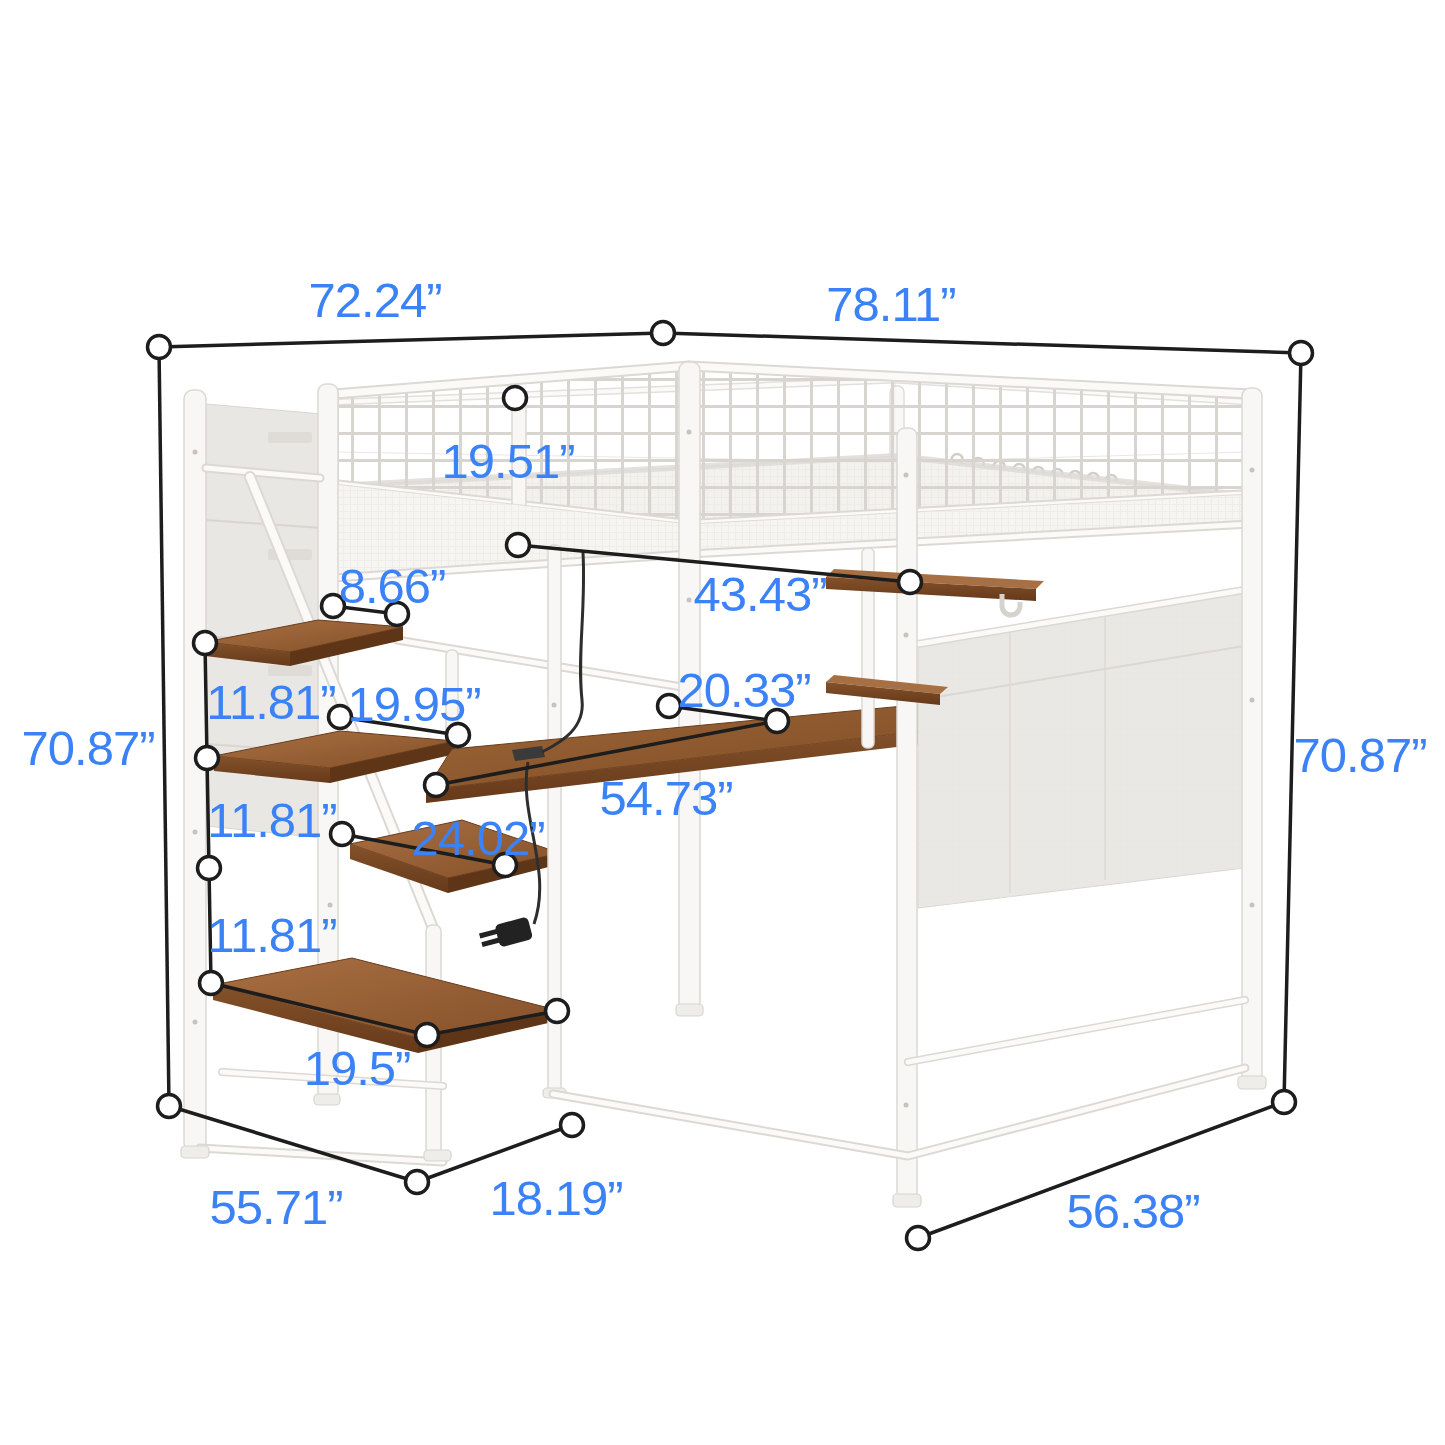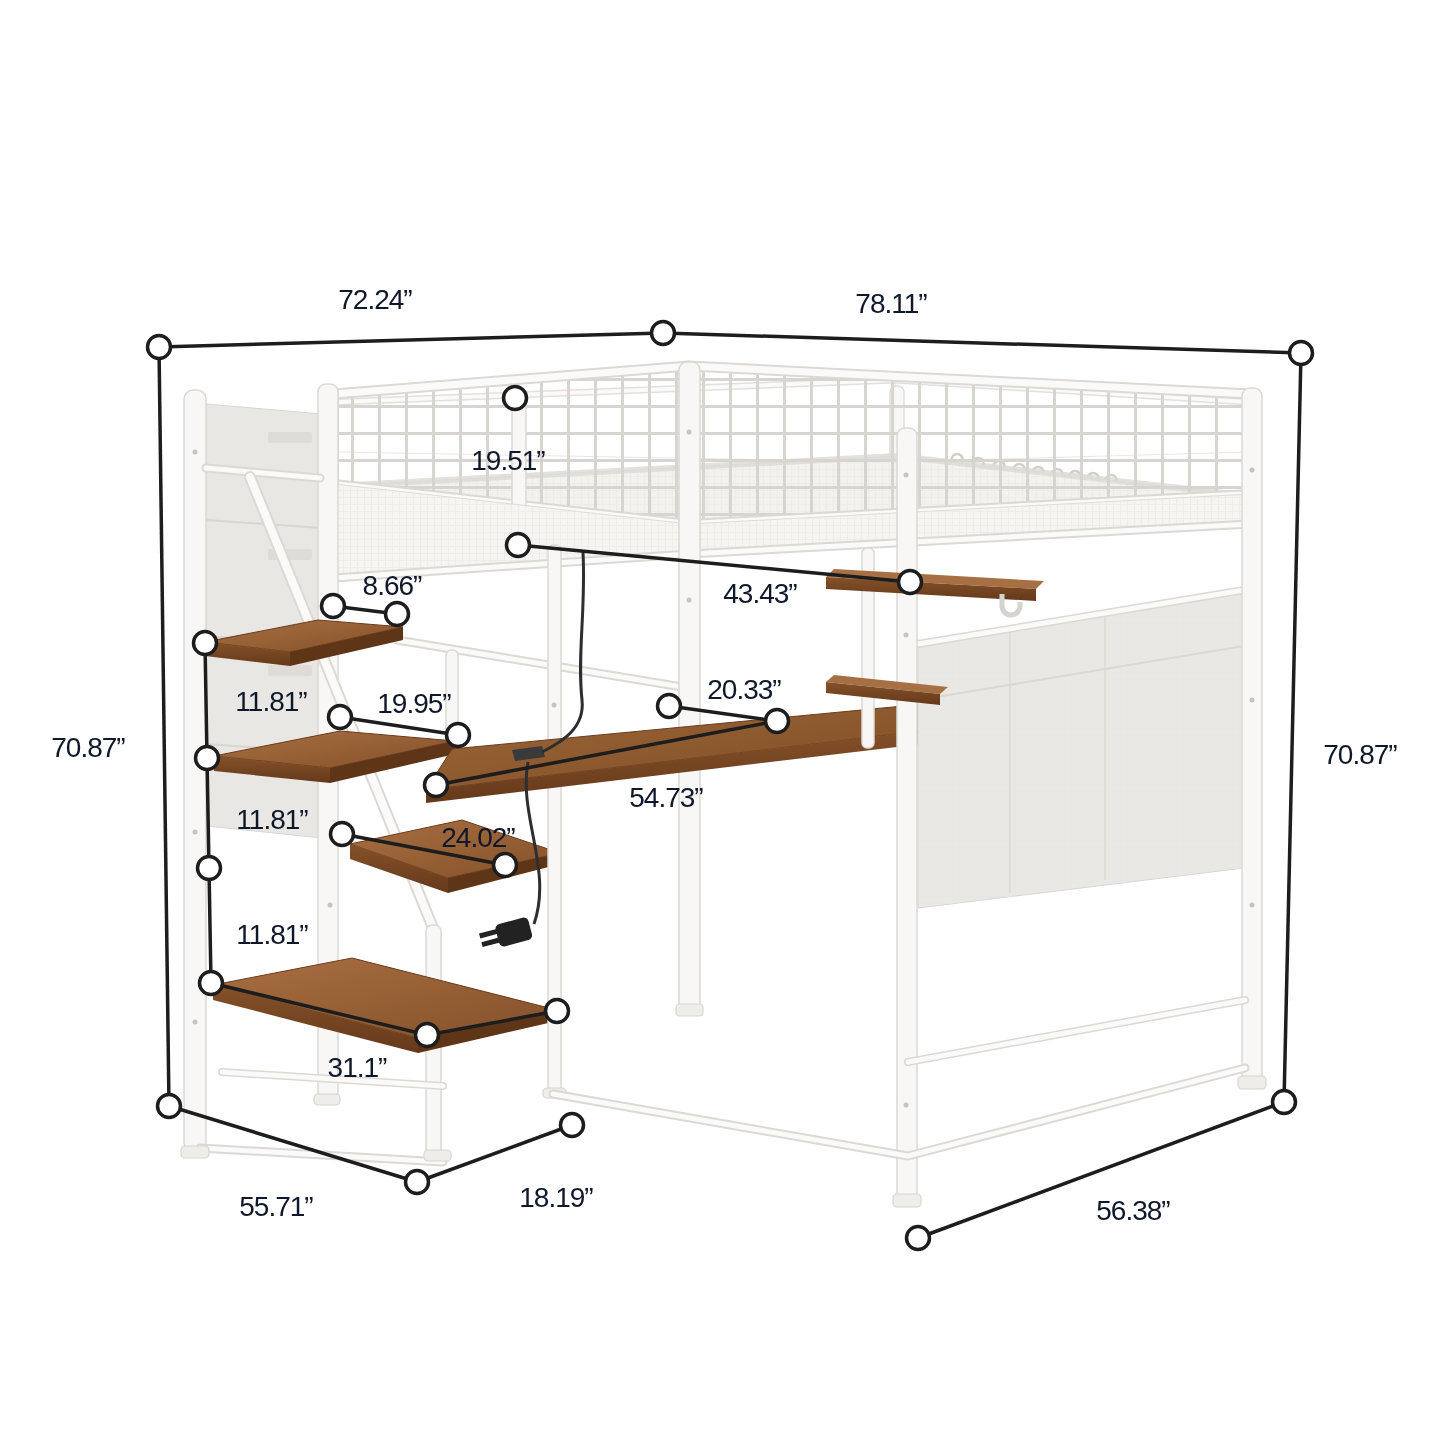--- a/index.html
+++ b/index.html
@@ -1,20 +1,20 @@
 <!DOCTYPE html>
 <html><head>
 <meta charset="utf-8">
 <style>
   html,body{margin:0;padding:0;background:#ffffff;}
   .stage{position:relative;width:1445px;height:1445px;background:#ffffff;overflow:hidden;
          font-family:"Liberation Sans",sans-serif;}
   .scene{position:absolute;left:0;top:0;}
   .dim-label{position:absolute;transform:translate(-50%,-50%);
-             font-size:28px;line-height:1;color:#0f172a;letter-spacing:-1px;white-space:nowrap;}
+             font-size:49px;line-height:1;color:#3b82f6;letter-spacing:-1px;white-space:nowrap;}
   
   .tube-o{stroke:#dcd9d4;fill:none;stroke-linecap:round;}
   .tube-i{stroke:#fbfaf8;fill:none;stroke-linecap:round;}
   .post{fill:#f8f7f5;stroke:#dcd9d4;stroke-width:1.5;}
   .foot{fill:#efede9;stroke:#d8d5d0;stroke-width:1.2;}
   .dim{stroke:#1d1d1d;stroke-width:3.5;fill:none;}
   .dimc{fill:#ffffff;stroke:#1d1d1d;stroke-width:3.5;}
   .bolt{fill:#c7c3bd;}
 </style>
 </head>
@@ -283,18 +283,18 @@
   <div class="dim-label" style="left:760px;top:594px">43.43”</div>
   <div class="dim-label" style="left:271px;top:702px">11.81”</div>
   <div class="dim-label" style="left:414px;top:704px">19.95”</div>
   <div class="dim-label" style="left:744px;top:690px">20.33”</div>
   <div class="dim-label" style="left:88px;top:748px">70.87”</div>
   <div class="dim-label" style="left:1360px;top:755px">70.87”</div>
   <div class="dim-label" style="left:666px;top:798px">54.73”</div>
   <div class="dim-label" style="left:272px;top:820px">11.81”</div>
   <div class="dim-label" style="left:478px;top:838px">24.02”</div>
   <div class="dim-label" style="left:272px;top:935px">11.81”</div>
-  <div class="dim-label" style="left:357px;top:1068px">31.1”</div>
+  <div class="dim-label" style="left:357px;top:1068px">19.5”</div>
   <div class="dim-label" style="left:276px;top:1207px">55.71”</div>
   <div class="dim-label" style="left:556px;top:1198px">18.19”</div>
   <div class="dim-label" style="left:1133px;top:1211px">56.38”</div>
 
 </div>
 
 </body></html>

